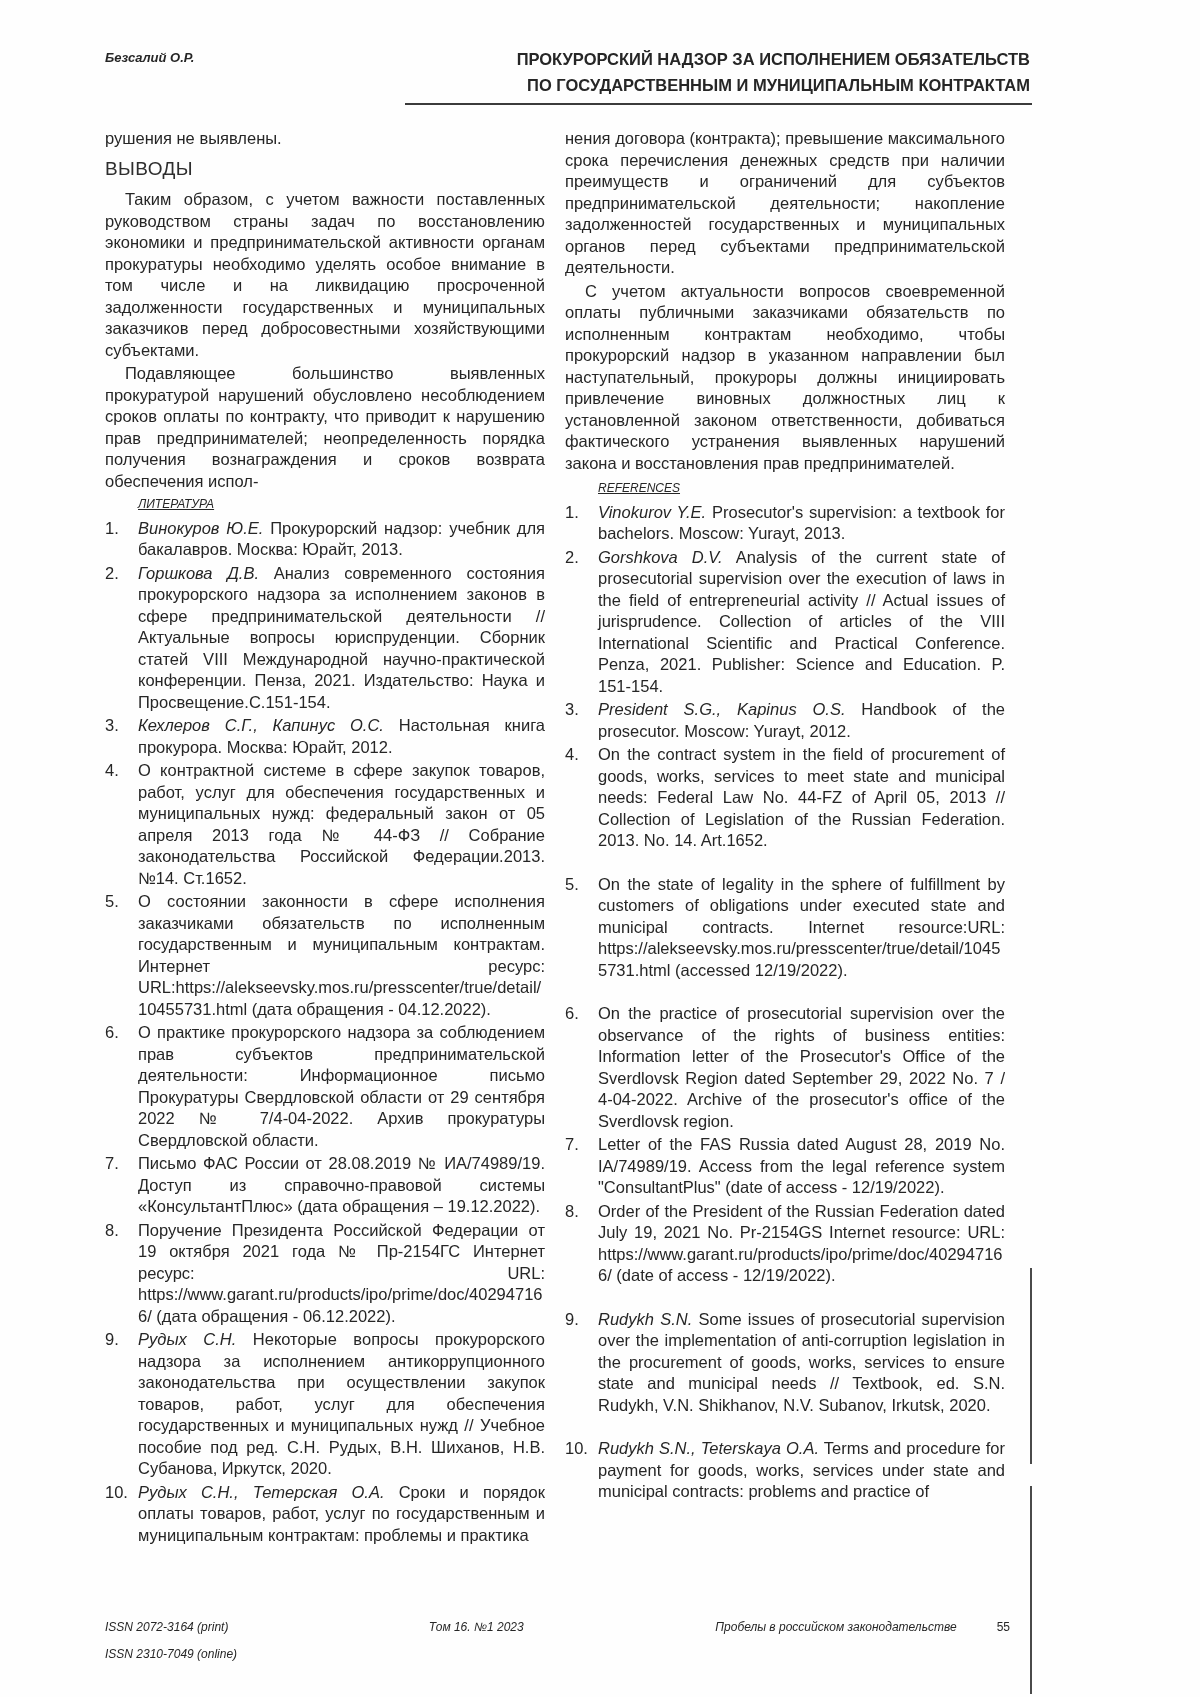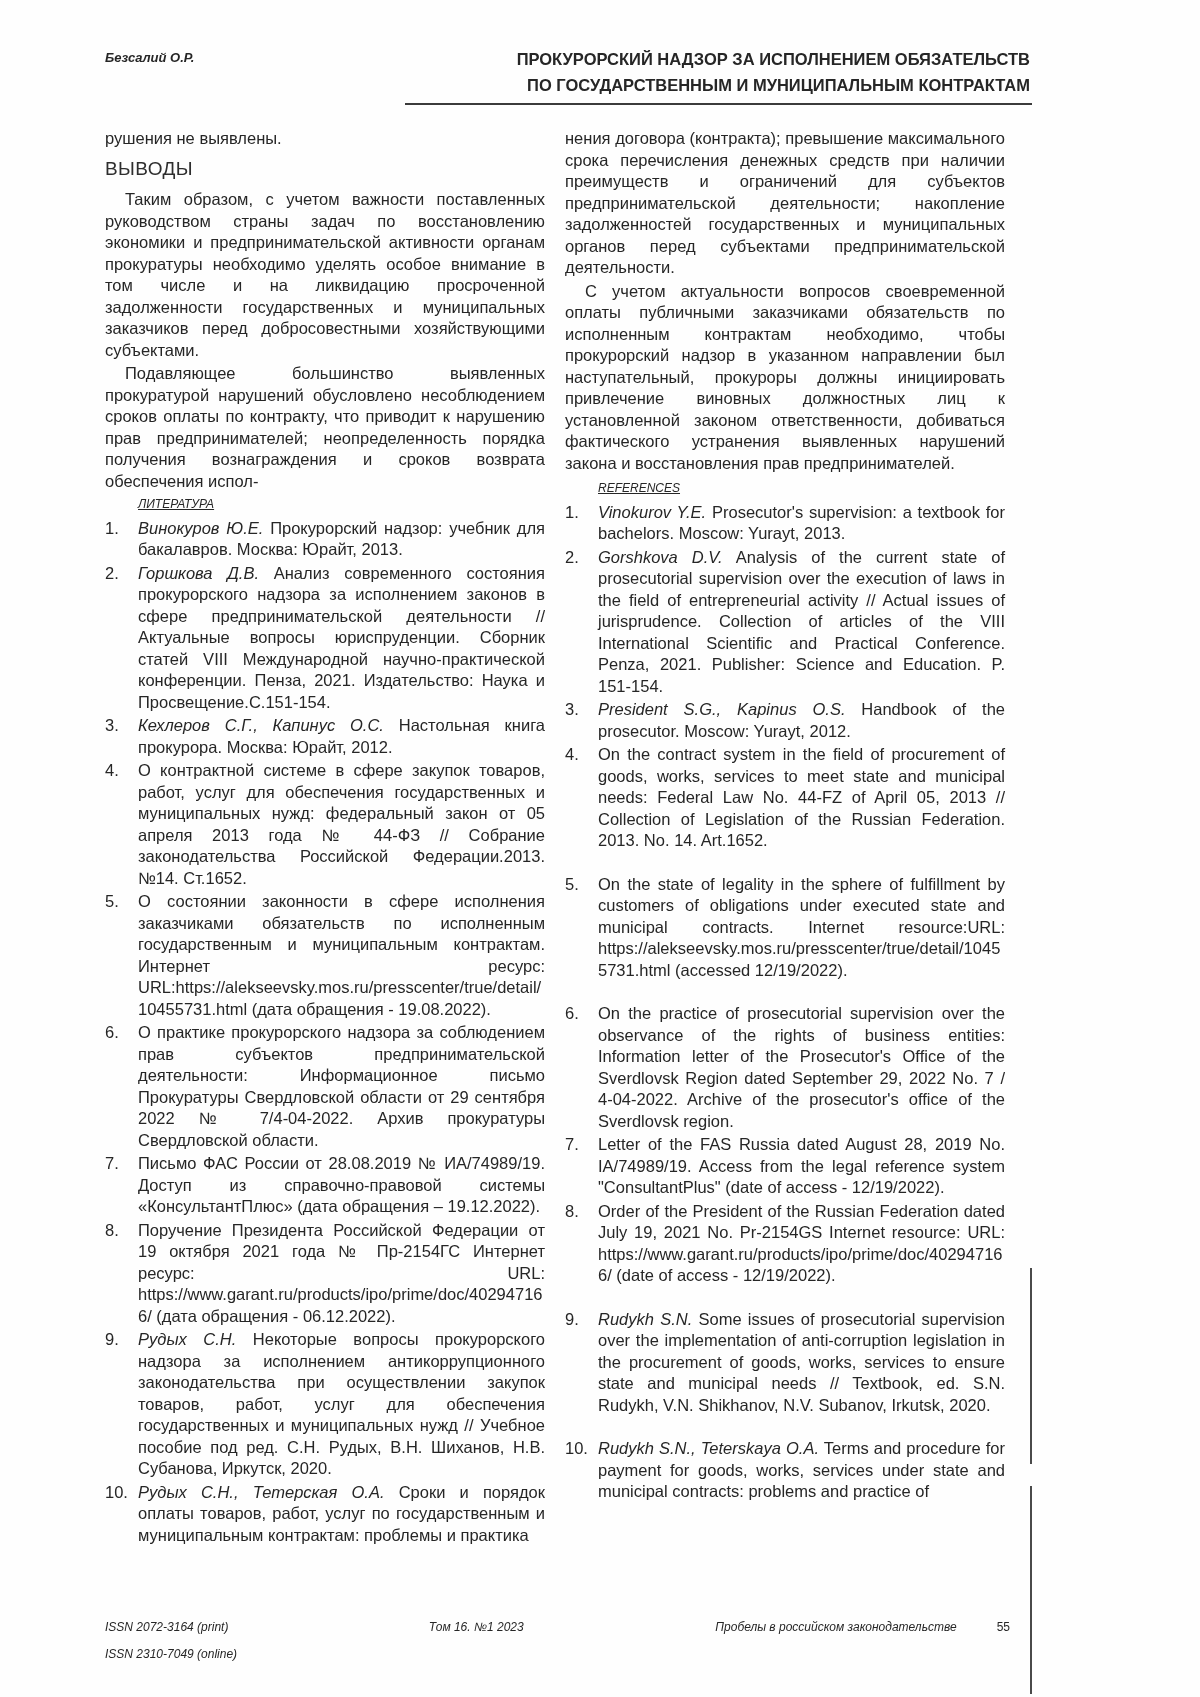--- a/index.html
+++ b/index.html
@@ -89,21 +89,21 @@
         <p class="ind">Таким образом, с учетом важности поставленных руководством страны задач по восстановлению экономики и предпринимательской активности органам прокуратуры необходимо уделять особое внимание в том числе и на ликвидацию просроченной задолженности государственных и муниципальных заказчиков перед добросовестными хозяйствующими субъектами.</p>
         <p class="ind">Подавляющее большинство выявленных прокуратурой нарушений обусловлено несоблюдением сроков оплаты по контракту, что приводит к нарушению прав предпринимателей; неопределенность порядка получения вознаграждения и сроков возврата обеспечения испол-</p>
       </div>
 
       <h3 class="list-hd">ЛИТЕРАТУРА</h3>
       <ol class="refs">
         <li><span class="num">1.</span><i>Винокуров Ю.Е.</i><span> Прокурорский надзор: учебник для бакалавров. Москва: Юрайт, 2013.</span></li>
         <li><span class="num">2.</span><i>Горшкова Д.В.</i><span> Анализ современного состояния прокурорского надзора за исполнением законов в сфере предпринимательской деятельности // Актуальные вопросы юриспруденции. Сборник статей VIII Международной научно-практической конференции. Пенза, 2021. Издательство: Наука и Просвещение.С.151-154.</span></li>
         <li><span class="num">3.</span><i>Кехлеров С.Г., Капинус О.С.</i><span> Настольная книга прокурора. Москва: Юрайт, 2012.</span></li>
         <li><span class="num">4.</span><i></i><span>О контрактной системе в сфере закупок товаров, работ, услуг для обеспечения государственных и муниципальных нужд: федеральный закон от 05 апреля 2013 года № 44-ФЗ // Собрание законодательства Российской Федерации.2013. №14. Ст.1652.</span></li>
-        <li><span class="num">5.</span><i></i><span>О состоянии законности в сфере исполнения заказчиками обязательств по исполненным государственным и муниципальным контрактам. Интернет ресурс: URL:https://alekseevsky.mos.ru/presscenter/true/detail/10455731.html (дата обращения - 19.08.2022).</span></li>
+        <li><span class="num">5.</span><i></i><span>О состоянии законности в сфере исполнения заказчиками обязательств по исполненным государственным и муниципальным контрактам. Интернет ресурс: URL:https://alekseevsky.mos.ru/presscenter/true/detail/10455731.html (дата обращения - 04.12.2022).</span></li>
         <li><span class="num">6.</span><i></i><span>О практике прокурорского надзора за соблюдением прав субъектов предпринимательской деятельности: Информационное письмо Прокуратуры Свердловской области от 29 сентября 2022 № 7/4-04-2022. Архив прокуратуры Свердловской области.</span></li>
         <li><span class="num">7.</span><i></i><span>Письмо ФАС России от 28.08.2019 № ИА/74989/19. Доступ из справочно-правовой системы «КонсультантПлюс» (дата обращения – 19.12.2022).</span></li>
         <li><span class="num">8.</span><i></i><span>Поручение Президента Российской Федерации от 19 октября 2021 года № Пр-2154ГС Интернет ресурс: URL: https://www.garant.ru/products/ipo/prime/doc/402947166/ (дата обращения - 06.12.2022).</span></li>
         <li><span class="num">9.</span><i>Рудых С.Н.</i><span> Некоторые вопросы прокурорского надзора за исполнением антикоррупционного законодательства при осуществлении закупок товаров, работ, услуг для обеспечения государственных и муниципальных нужд // Учебное пособие под ред. С.Н. Рудых, В.Н. Шиханов, Н.В. Субанова, Иркутск, 2020.</span></li>
         <li><span class="num">10.</span><i>Рудых С.Н., Тетерская О.А.</i><span> Сроки и порядок оплаты товаров, работ, услуг по государственным и муниципальным контрактам: проблемы и практика</span></li>
       </ol>
     </section>
 
     <section class="col">
       <div class="col-top">

